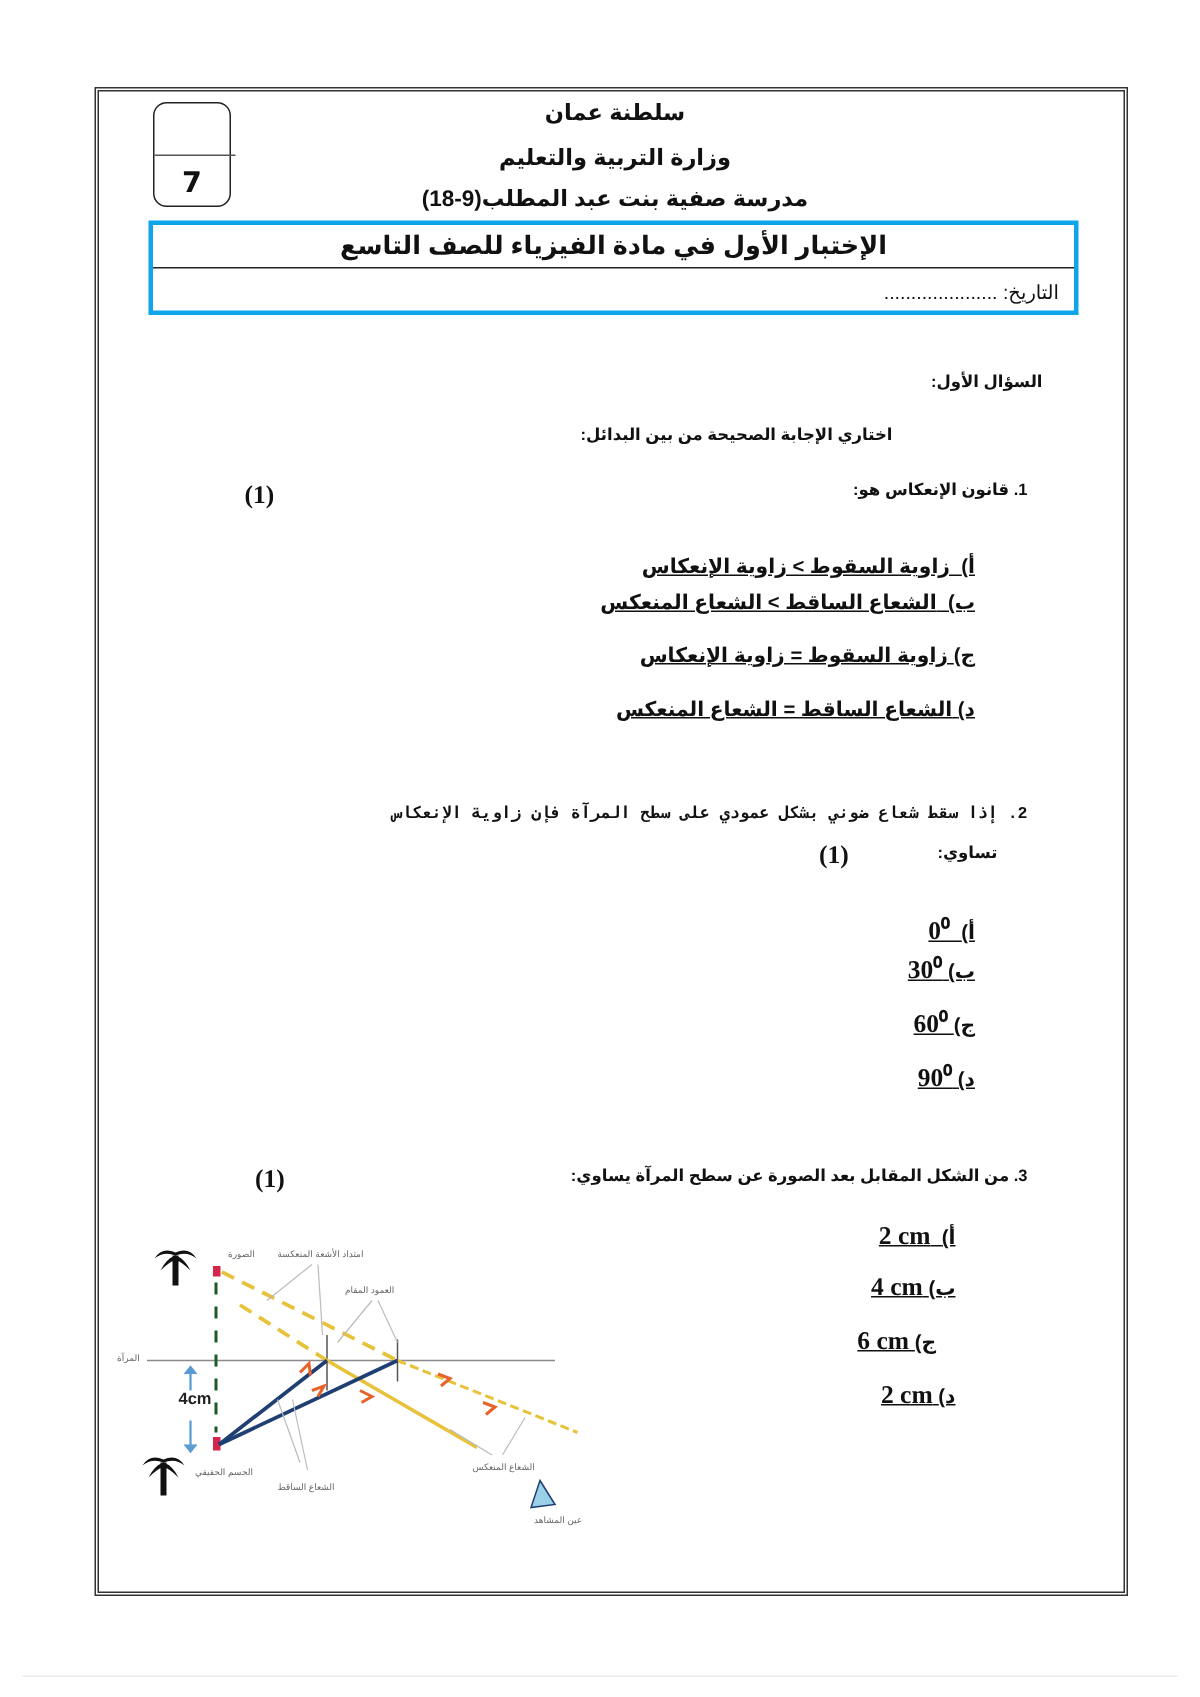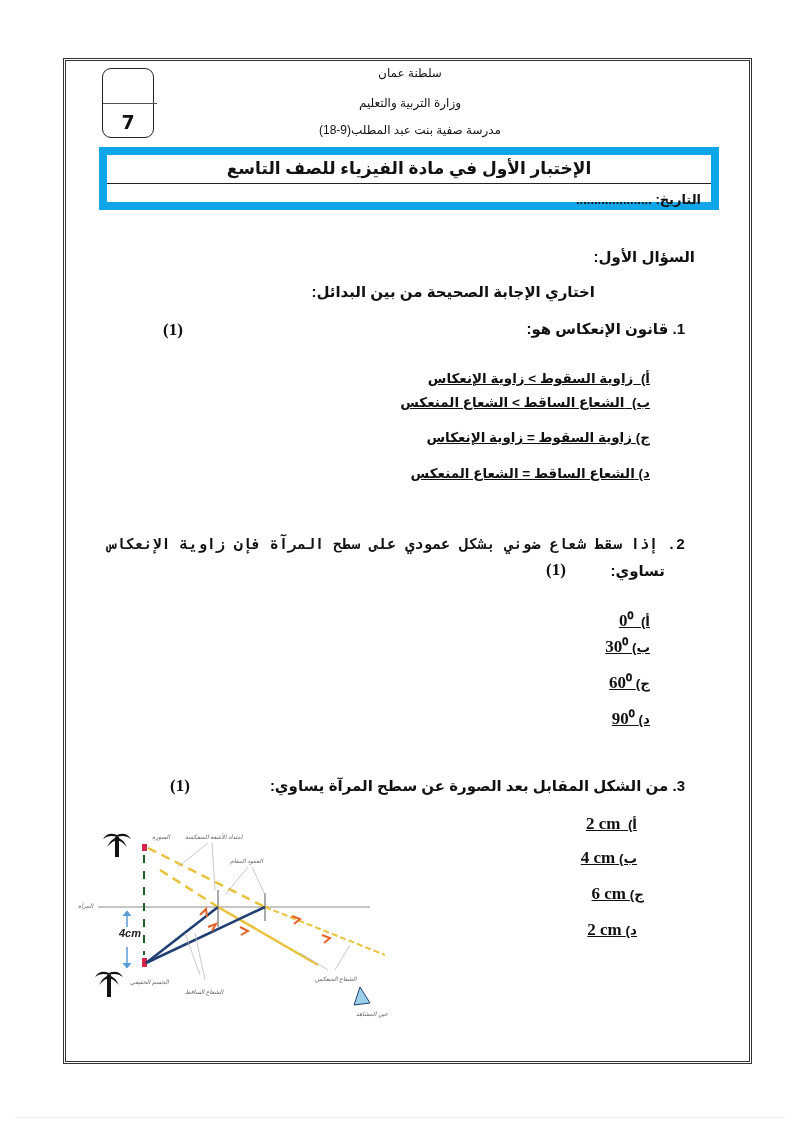--- a/index.html
+++ b/index.html
@@ -8,34 +8,34 @@
   .page-border { position:absolute; left:63px; top:58px; width:689px; height:1006px;
                  border:3px double #333; box-sizing:border-box; }
   .abs { position:absolute; }
   .rtl { direction:rtl; text-align:right; }
   .center { text-align:center; }
   .score-box { position:absolute; left:102px; top:68px; width:52px; height:70px;
                border:1.5px solid #222; border-radius:9px; box-sizing:border-box; }
   .score-box .divider { position:absolute; left:0; right:-4px; top:34px; border-top:1px solid #555; }
   .score-box .score { position:absolute; left:0; right:0; bottom:4px; text-align:center;
                       font-size:19px; font-weight:bold; font-family:"DejaVu Sans",sans-serif; }
-  .hdr { font-size:12px; font-weight:normal; }
+  .hdr { font-size:15px; font-weight:bold; }
   .title-table { position:absolute; left:99px; top:147px; width:620px; height:63px;
-                 border:8px solid #0ea5e9; box-sizing:border-box; }
+                 border:3px solid #0ea5e9; box-sizing:border-box; }
   .title-row { height:28px; border-bottom:1.5px solid #222; font-weight:bold; font-size:17px;
                line-height:28px; text-align:center; direction:rtl; }
   .info-row { display:flex; height:31px; direction:rtl; }
   .info-cell { font-size:13px; line-height:31px; padding:0 10px; box-sizing:border-box; white-space:nowrap; overflow:hidden; }
   .info-cell.name { flex: 0 0 436px; border-left:1.5px solid #222; }
-  .info-cell.date { flex:1;font-weight:bold; }
-  .q-text { font-size:15px; font-weight:bold; }
+  .info-cell.date { flex:1; }
+  .q-text { font-size:11px; font-weight:bold; }
   .opt { font-size:13.5px; font-weight:bold; direction:rtl; text-align:right; white-space:nowrap;text-decoration:underline; }
   .opt-num { font-family:"Liberation Serif",serif; font-size:17px; font-weight:bold; }
   .marks { font-family:"Liberation Serif",serif; font-size:17px; font-weight:bold; }
-  .diagram { position:absolute; left:60px; top:815px; width:340px; height:215px;font-style:italic; }
+  .diagram { position:absolute; left:60px; top:815px; width:340px; height:215px; }
   .footer-line { position:absolute; left:15px; right:15px; top:1117px; border-top:1px solid #ececec; }
 </style>
 </head>
 <body>
 
 <div class="page-border"></div>
 
 <div class="score-box">
   <div class="divider"></div>
   <div class="score">7</div>
@@ -79,21 +79,21 @@
 <div class="abs opt" style="right:150px; top:706px;"><span>د)</span> <span class="opt-num" dir="ltr">90⁰</span></div>
 
 <div class="abs rtl q-text" style="right:115px; top:777px; width:440px; white-space:nowrap;">
   <span>3.</span>
   <span>من الشكل المقابل بعد الصورة عن سطح المرآة يساوي:</span>
 </div>
 <div class="abs marks" style="left:170px; top:776px;">(1)</div>
 
 <div class="abs opt" style="right:163px; top:814px;"><span>أ)</span>&nbsp; <span class="opt-num" dir="ltr">2 cm</span></div>
 <div class="abs opt" style="right:163px; top:848px;"><span>ب)</span> <span class="opt-num" dir="ltr">4 cm</span></div>
-<div class="abs opt" style="right:156px; top:884px;"><span>ج)</span> <span class="opt-num" dir="ltr">6 cm</span></div>
+<div class="abs opt" style="right:176px; top:884px;"><span>ج)</span> <span class="opt-num" dir="ltr">6 cm</span></div>
 <div class="abs opt" style="right:163px; top:920px;"><span>د)</span> <span class="opt-num" dir="ltr">2 cm</span></div>
 
 <div class="diagram">
   <svg width="340" height="215" viewBox="0 0 340 215" xmlns="http://www.w3.org/2000/svg">
 
     <line x1="38" y1="92" x2="310" y2="92" stroke="#8a8a8a" stroke-width="1"></line>
 
     <line x1="158" y1="75" x2="158" y2="112" stroke="#555" stroke-width="1"></line>
     <line x1="205" y1="78" x2="205" y2="106" stroke="#555" stroke-width="1"></line>
 

